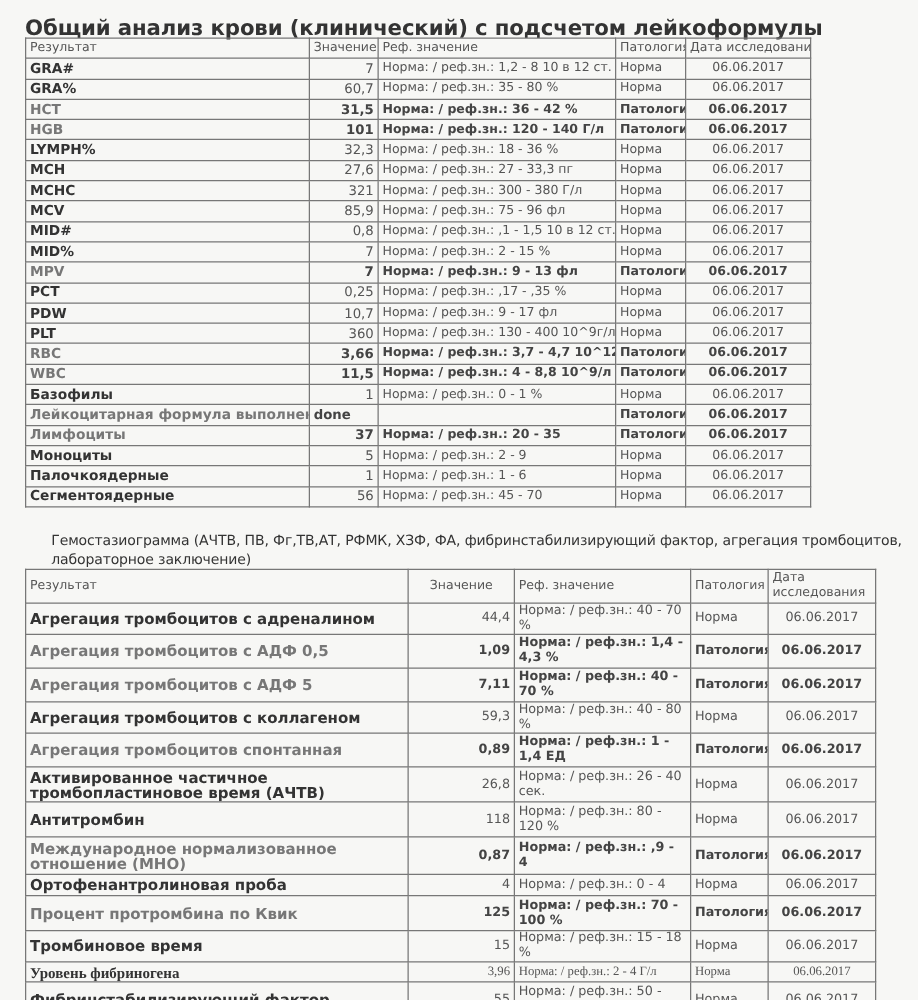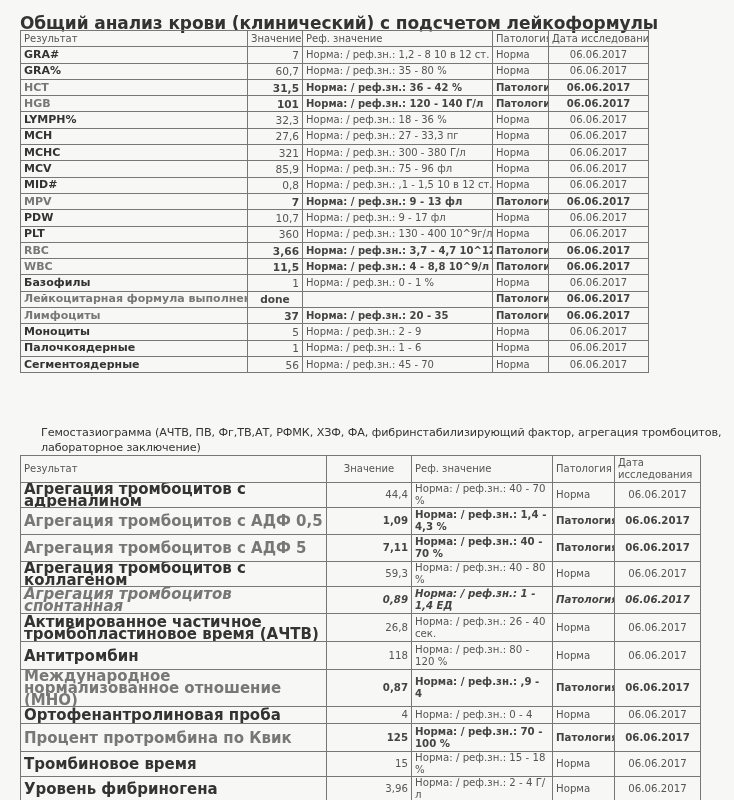--- a/index.html
+++ b/index.html
@@ -31,21 +31,21 @@
   #t1 td.name { font-weight: bold; font-size: 11px; color: #333; }
   #t1 td.val { text-align: right; color: #555; }
   #t1 td.ref { color: #555; font-size: 10px; }
   #t1 td.pat { color: #555; font-size: 10px; }
   #t1 td.date { text-align: center; color: #555; font-size: 10px; }
   tr.path td.name { color: #777 !important; }
   tr.path td.val, tr.path td.ref, tr.path td.pat, tr.path td.date { font-weight: bold; color: #444 !important; }
   #t2 { left: 20px; top: 455px; width: 680px; }
   #t2 th { font-weight: normal; color: #555; font-size: 10px; text-align: left; height: 26px; line-height: 12px; white-space: normal; }
   #t2 td { font-size: 10.2px; line-height: 12px; white-space: normal; }
-  #t2 td.name { font-weight: bold; font-size: 15px; color: #333; }
+  #t2 td.name { font-weight: bold; font-size: 12px; color: #333; }
   #t2 td.val { text-align: right; color: #555; }
   #t2 td.ref { color: #555; }
   #t2 td.pat { color: #555; }
   #t2 td.date { text-align: center; color: #555; }
   #t2 tr.path td.name { color: #777 !important; }
 </style>
 </head>
 <body>
 
 <div class="title">Общий анализ крови (клинический) с подсчетом лейкоформулы</div>
@@ -124,28 +124,42 @@
         <td class="pat">Норма</td>
         <td class="date">06.06.2017</td>
       </tr>
       <tr>
         <td class="name">MID#</td>
         <td class="val">0,8</td>
         <td class="ref">Норма: / реф.зн.: ,1 - 1,5 10 в 12 ст. /л</td>
         <td class="pat">Норма</td>
         <td class="date">06.06.2017</td>
       </tr>
+      <tr>
+        <td class="name">MID%</td>
+        <td class="val">7</td>
+        <td class="ref">Норма: / реф.зн.: 2 - 15 %</td>
+        <td class="pat">Норма</td>
+        <td class="date">06.06.2017</td>
+      </tr>
       <tr class="path">
         <td class="name">MPV</td>
         <td class="val">7</td>
         <td class="ref">Норма: / реф.зн.: 9 - 13 фл</td>
         <td class="pat">Патология</td>
         <td class="date">06.06.2017</td>
       </tr>
       <tr>
+        <td class="name">PCT</td>
+        <td class="val">0,25</td>
+        <td class="ref">Норма: / реф.зн.: ,17 - ,35 %</td>
+        <td class="pat">Норма</td>
+        <td class="date">06.06.2017</td>
+      </tr>
+      <tr>
         <td class="name">PDW</td>
         <td class="val">10,7</td>
         <td class="ref">Норма: / реф.зн.: 9 - 17 фл</td>
         <td class="pat">Норма</td>
         <td class="date">06.06.2017</td>
       </tr>
       <tr>
         <td class="name">PLT</td>
         <td class="val">360</td>
         <td class="ref">Норма: / реф.зн.: 130 - 400 10^9г/л</td>
@@ -168,21 +182,21 @@
       </tr>
       <tr>
         <td class="name">Базофилы</td>
         <td class="val">1</td>
         <td class="ref">Норма: / реф.зн.: 0 - 1 %</td>
         <td class="pat">Норма</td>
         <td class="date">06.06.2017</td>
       </tr>
       <tr class="path">
         <td class="name">Лейкоцитарная формула выполнена</td>
-        <td class="val" style="text-align: center;">done</td>
+        <td class="val" style="text-align: left;">done</td>
         <td class="ref"></td>
         <td class="pat">Патология</td>
         <td class="date">06.06.2017</td>
       </tr>
       <tr class="path">
         <td class="name">Лимфоциты</td>
         <td class="val">37</td>
         <td class="ref">Норма: / реф.зн.: 20 - 35</td>
         <td class="pat">Патология</td>
         <td class="date">06.06.2017</td>
@@ -252,21 +266,21 @@
         <td class="pat">Патология</td>
         <td class="date">06.06.2017</td>
       </tr>
       <tr style="height: 17px;">
         <td class="name">Агрегация тромбоцитов с коллагеном</td>
         <td class="val">59,3</td>
         <td class="ref">Норма: / реф.зн.: 40 - 80 %</td>
         <td class="pat">Норма</td>
         <td class="date">06.06.2017</td>
       </tr>
-      <tr class="path" style="height: 27px; font-style: italic;">
+      <tr class="path" style="height: 27px;">
         <td class="name">Агрегация тромбоцитов спонтанная</td>
         <td class="val">0,89</td>
         <td class="ref">Норма: / реф.зн.: 1 - 1,4 ЕД</td>
         <td class="pat">Патология</td>
         <td class="date">06.06.2017</td>
       </tr>
       <tr style="height: 28px; padding-left: 20px;">
         <td class="name">Активированное частичное тромбопластиновое время (АЧТВ)</td>
         <td class="val">26,8</td>
         <td class="ref">Норма: / реф.зн.: 26 - 40 сек.</td>
@@ -301,21 +315,21 @@
         <td class="pat">Патология</td>
         <td class="date">06.06.2017</td>
       </tr>
       <tr style="height: 16px;">
         <td class="name">Тромбиновое время</td>
         <td class="val">15</td>
         <td class="ref">Норма: / реф.зн.: 15 - 18 %</td>
         <td class="pat">Норма</td>
         <td class="date">06.06.2017</td>
       </tr>
-      <tr style="height: 16px;">
+      <tr style="height: 16px; font-family: Liberation Serif, serif;">
         <td class="name">Уровень фибриногена</td>
         <td class="val">3,96</td>
         <td class="ref">Норма: / реф.зн.: 2 - 4 Г/л</td>
         <td class="pat">Норма</td>
         <td class="date">06.06.2017</td>
       </tr>
       <tr style="height: 28px;">
         <td class="name">Фибринстабилизирующий фактор</td>
         <td class="val">55</td>
         <td class="ref">Норма: / реф.зн.: 50 - 100 сек.</td>

